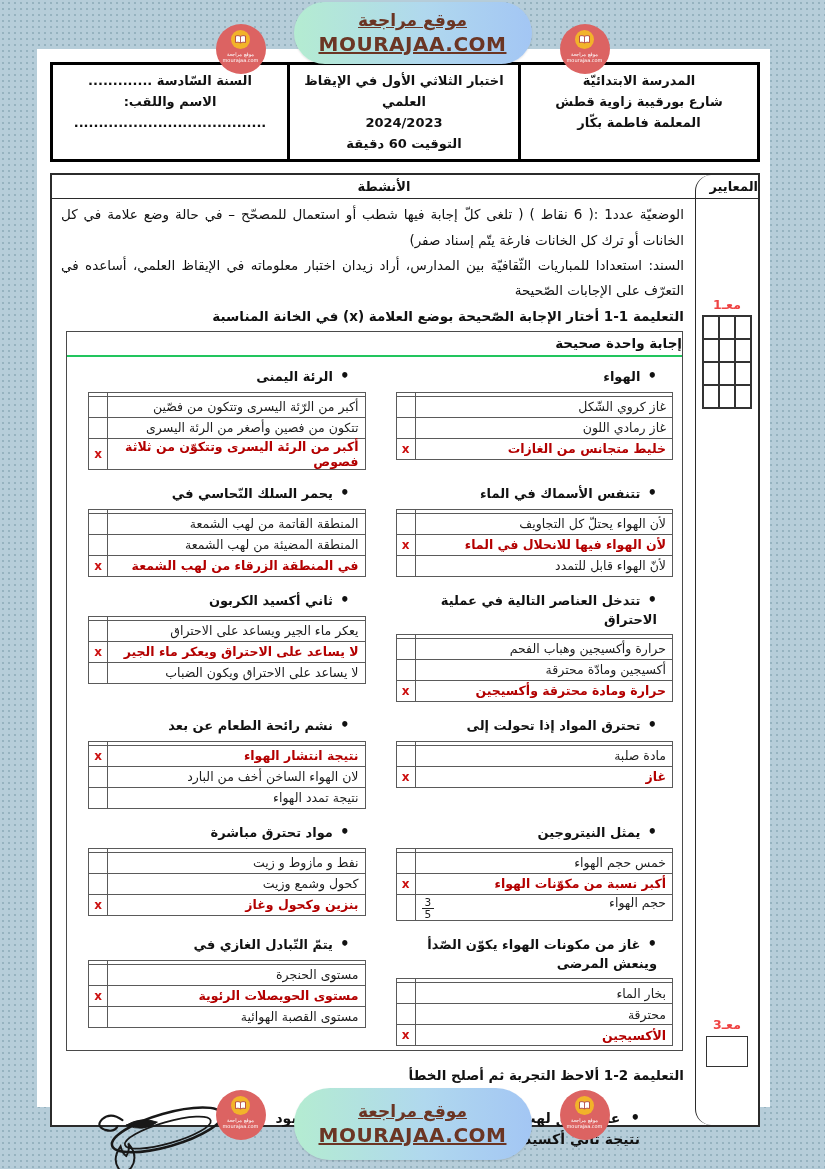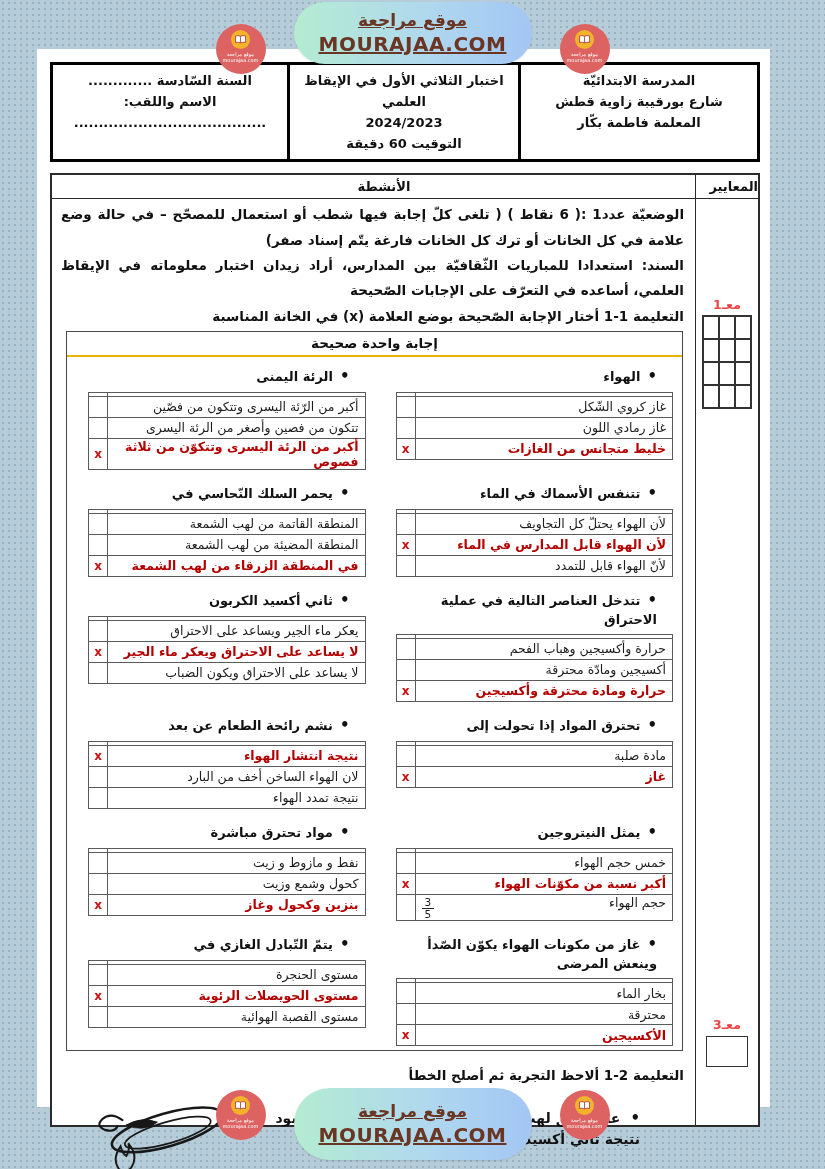--- a/index.html
+++ b/index.html
@@ -29,29 +29,29 @@
   .badge .t1{font-size:5px;color:#fff;margin-top:2px;line-height:1.2;}
   .badge .t2{font-size:5px;color:#fff;line-height:1.2;}
   
   .header-table{margin:13px 10px 0 13px;border:3px solid #000;display:flex;background:#fff;}
   .h-cell{padding:5px 6px;text-align:center;font-weight:bold;font-size:13px;line-height:1.62;color:#111;}
   .h-school{width:224px;flex:none;}
   .h-exam{width:216px;flex:none;border-inline-start:3px solid #000;border-inline-end:3px solid #000;}
   .h-student{flex:1;}
   
   .main-table{margin:11px 10px 0 13px;height:950px;border:2px solid #2b2b2b;display:flex;position:relative;background:#fff;}
-  .col-criteria{width:62px;flex:none;border-inline-end:1.5px solid #2b2b2b;position:relative;}
+  .col-criteria{width:62px;flex:none;border-inline-end:1.5px solid #2b2b2b;position:relative;border-radius:16px;}
   .col-activities{flex:1;display:flex;flex-direction:column;min-width:0;}
   .col-head{height:23px;line-height:23px;text-align:center;font-weight:bold;font-size:13px;border-bottom:1px solid #2b2b2b;color:#111;padding-left:21px;}
   .act-body{padding:3px 11px 0 9px;font-size:13.5px;color:#111;}
-  .para{margin:0;font-weight:bold;line-height:1.88;text-align:justify;}
+  .para{margin:0;font-weight:normal;line-height:1.88;text-align:justify;}
   .p-instr{margin:1px 0 3px;font-weight:bold;line-height:1.7;}
   
   .answers{border:1.5px solid #4a4a4a;margin:2px 1px 0 5px;}
-  .answers-title{text-align:center;font-weight:bold;font-size:13.5px;height:23px;line-height:23px;border-bottom:2px solid #eab308;}
+  .answers-title{text-align:right;font-weight:bold;font-size:13.5px;height:23px;line-height:23px;border-bottom:2px solid #22c55e;}
   .groups{display:grid;grid-template-columns:1fr 1fr;}
   .group{padding:9px 9px 4px 13px;}
   .g-title{font-weight:bold;font-size:13px;margin:0 16px 5px 0;line-height:1.4;}
   .g-title .dot{font-size:15px;margin-left:7px;}
   table.opts{border-collapse:collapse;width:calc(100% - 8px);direction:rtl;table-layout:auto;}
   table.opts td{border:1px solid #5a5a5a;height:20px;padding:0 6px;font-size:12.5px;color:#1c1c1c;}
   table.opts tr.sliver td{height:3px;padding:0;border-bottom:1px solid #5a5a5a;}
   table.opts td.chk{width:18px;padding:0;text-align:center;color:#cc1212;font-weight:bold;font-size:12px;}
   table.opts tr.correct td.txt{color:#b30000;font-weight:bold;}
   .frac{float:left;direction:ltr;font-size:10.5px;line-height:1.05;text-align:center;margin-top:2px;font-weight:normal;color:#1c1c1c;}
@@ -213,21 +213,21 @@
                   <tbody>
                     <tr class="sliver">
                       <td class="txt"></td>
                       <td class="chk"></td>
                     </tr>
                     <tr>
                       <td class="txt">لأن الهواء يحتلّ كل التجاويف</td>
                       <td class="chk"></td>
                     </tr>
                     <tr class="correct">
-                      <td class="txt">لأن الهواء قابل المدارس في الماء</td>
+                      <td class="txt">لأن الهواء فيها للانحلال في الماء</td>
                       <td class="chk">x</td>
                     </tr>
                     <tr>
                       <td class="txt">لأنّ الهواء قابل للتمدد</td>
                       <td class="chk"></td>
                     </tr>
                   </tbody>
                 </table>
               </div>
               <div class="group">

